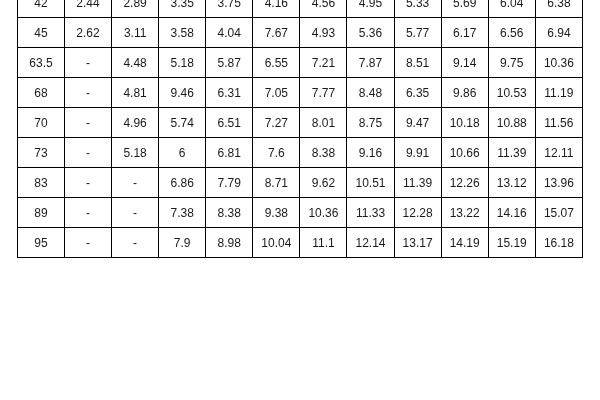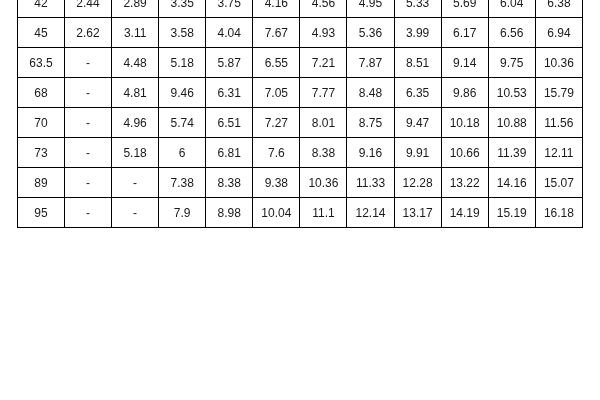--- a/index.html
+++ b/index.html
@@ -73,21 +73,21 @@
         </tr>
         <tr>
           <td class="first-col">45</td>
           <td>2.62</td>
           <td>3.11</td>
           <td>3.58</td>
           <td>4.04</td>
           <td>7.67</td>
           <td>4.93</td>
           <td>5.36</td>
-          <td>3.99</td>
+          <td>5.77</td>
           <td>6.17</td>
           <td>6.56</td>
           <td>6.94</td>
         </tr>
         <tr>
           <td class="first-col">63.5</td>
           <td>-</td>
           <td>4.48</td>
           <td>5.18</td>
           <td>5.87</td>
@@ -104,21 +104,21 @@
           <td>-</td>
           <td>4.81</td>
           <td>9.46</td>
           <td>6.31</td>
           <td>7.05</td>
           <td>7.77</td>
           <td>8.48</td>
           <td>6.35</td>
           <td>9.86</td>
           <td>10.53</td>
-          <td>15.79</td>
+          <td>11.19</td>
         </tr>
         <tr>
           <td class="first-col">70</td>
           <td>-</td>
           <td>4.96</td>
           <td>5.74</td>
           <td>6.51</td>
           <td>7.27</td>
           <td>8.01</td>
           <td>8.75</td>
@@ -133,20 +133,34 @@
           <td>5.18</td>
           <td>6</td>
           <td>6.81</td>
           <td>7.6</td>
           <td>8.38</td>
           <td>9.16</td>
           <td>9.91</td>
           <td>10.66</td>
           <td>11.39</td>
           <td>12.11</td>
+        </tr>
+        <tr>
+          <td class="first-col">83</td>
+          <td>-</td>
+          <td>-</td>
+          <td>6.86</td>
+          <td>7.79</td>
+          <td>8.71</td>
+          <td>9.62</td>
+          <td>10.51</td>
+          <td>11.39</td>
+          <td>12.26</td>
+          <td>13.12</td>
+          <td>13.96</td>
         </tr>
         <tr>
           <td class="first-col">89</td>
           <td>-</td>
           <td>-</td>
           <td>7.38</td>
           <td>8.38</td>
           <td>9.38</td>
           <td>10.36</td>
           <td>11.33</td>

